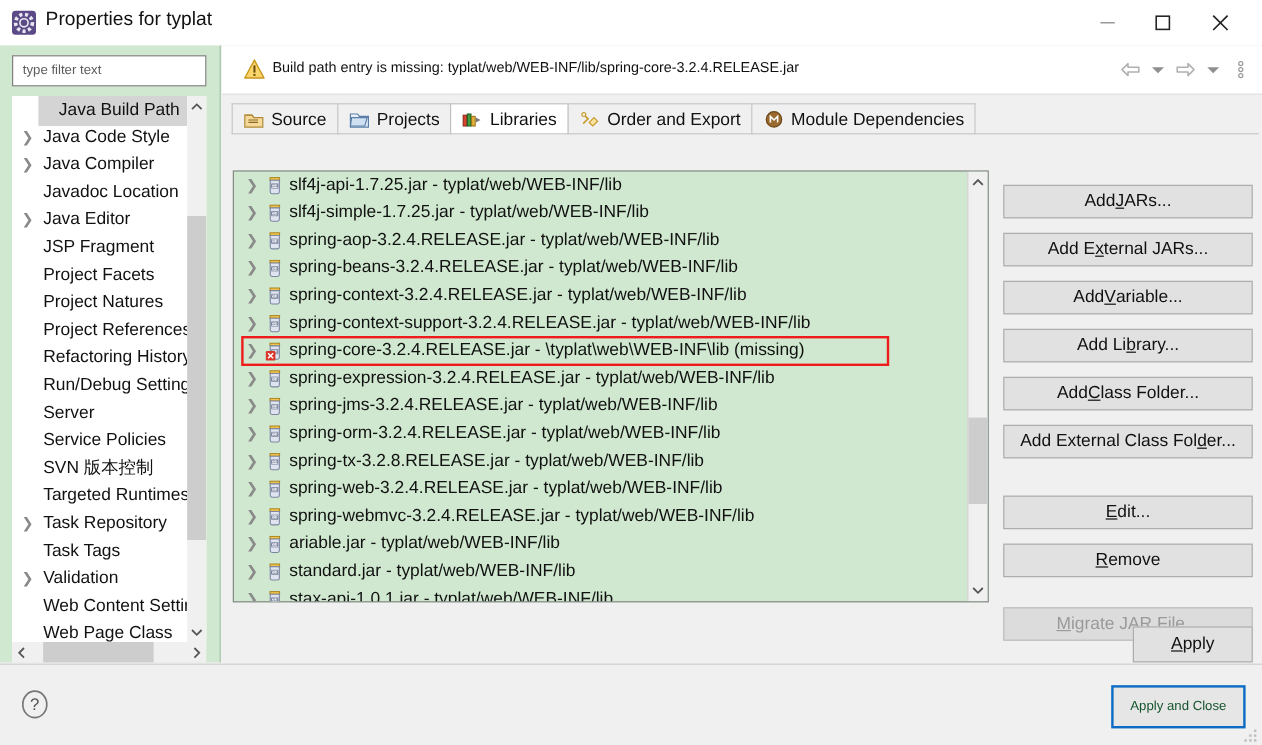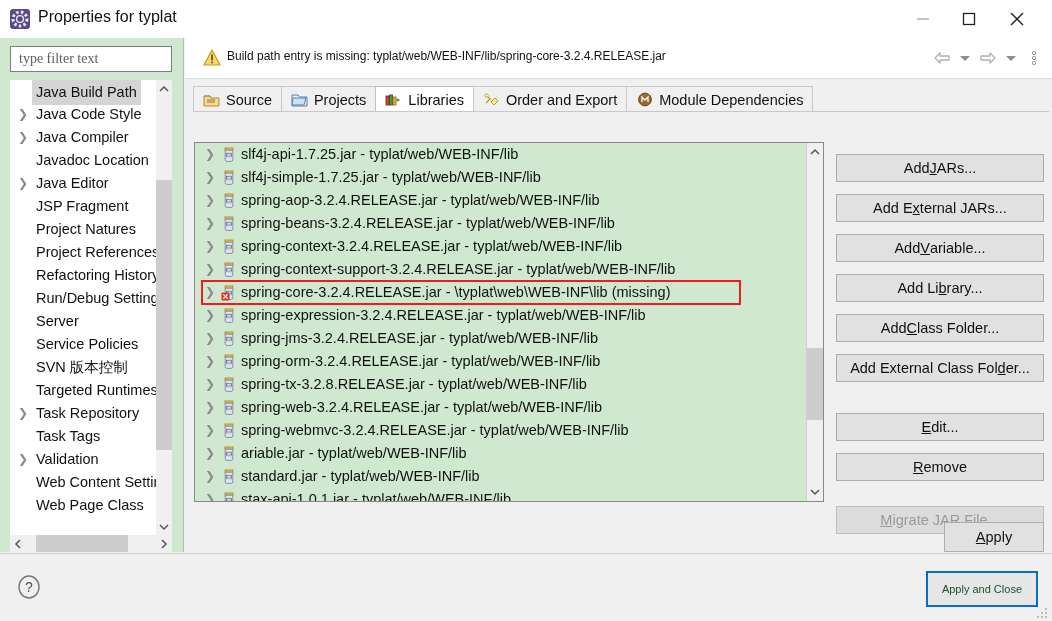--- a/index.html
+++ b/index.html
@@ -43,41 +43,41 @@
     background:#cfe8cf; box-sizing:border-box;
     border-right:1px solid #a9c6a9;
   }
   .filterbox {
     position:absolute; left:10px; top:8px; width:162px; height:26px;
     background:#fff; border:1px solid #7f7f7f; box-sizing:border-box;
     display:flex; align-items:center; padding-left:6px;
   }
   .filterbox input {
     border:0; outline:0; width:100%; height:100%;
-    font-family:Liberation Serif, serif; font-size:14px;
+    font-family:Liberation Sans, sans-serif; font-size:11px;
     color:#0f172a; background:transparent;
   }
   .filterbox input::placeholder { color:#5c5c5c; opacity:1; }
 
   .tree {
     position:absolute; left:10px; top:42px; width:162px; height:455px;
     background:#ffffff; overflow:hidden;
   }
   .tree-clip { position:absolute; left:0; top:0; width:146px; height:455px; overflow:hidden; }
   .tnode {
     position:relative; height:23px; line-height:23px;
     white-space:nowrap; font-size:14.5px; color:#111;
     padding-left:26px; box-sizing:border-box;
   }
   .tnode .twist {
     position:absolute; left:8px; top:0; width:12px; height:23px;
     line-height:23px; color:#8a8a8a; font-size:12px;
   }
   .tnode .tlabel { display:inline-block; }
-  .tnode.sel .tlabel { background:#d4d4d4; padding:1px 4px; margin-left:-4px; }
+  .tnode.sel .tlabel { background:#d4d4d4; padding:1px 17px; margin-left:-4px; }
 
   
   .vsb {
     position:absolute; right:0; top:0; width:16px; height:455px;
     background:#f0f0f0;
   }
   .vsb .arrow {
     position:absolute; left:0; width:16px; height:17px;
     display:flex; align-items:center; justify-content:center;
   }
@@ -225,20 +225,21 @@
     </div>
 
     <div class="tree">
       <div class="tree-clip" id="tree-clip">
           <div class="tnode sel"><span class="tlabel">Java Build Path</span></div>
           <div class="tnode"><span class="twist">❯</span><span class="tlabel">Java Code Style</span></div>
           <div class="tnode"><span class="twist">❯</span><span class="tlabel">Java Compiler</span></div>
           <div class="tnode"><span class="tlabel">Javadoc Location</span></div>
           <div class="tnode"><span class="twist">❯</span><span class="tlabel">Java Editor</span></div>
           <div class="tnode"><span class="tlabel">JSP Fragment</span></div>
+          <div class="tnode"><span class="tlabel">Project Facets</span></div>
           <div class="tnode"><span class="tlabel">Project Natures</span></div>
           <div class="tnode"><span class="tlabel">Project References</span></div>
           <div class="tnode"><span class="tlabel">Refactoring History</span></div>
           <div class="tnode"><span class="tlabel">Run/Debug Settings</span></div>
           <div class="tnode"><span class="tlabel">Server</span></div>
           <div class="tnode"><span class="tlabel">Service Policies</span></div>
           <div class="tnode"><span class="tlabel">SVN 版本控制</span></div>
           <div class="tnode"><span class="tlabel">Targeted Runtimes</span></div>
           <div class="tnode"><span class="twist">❯</span><span class="tlabel">Task Repository</span></div>
           <div class="tnode"><span class="tlabel">Task Tags</span></div>

